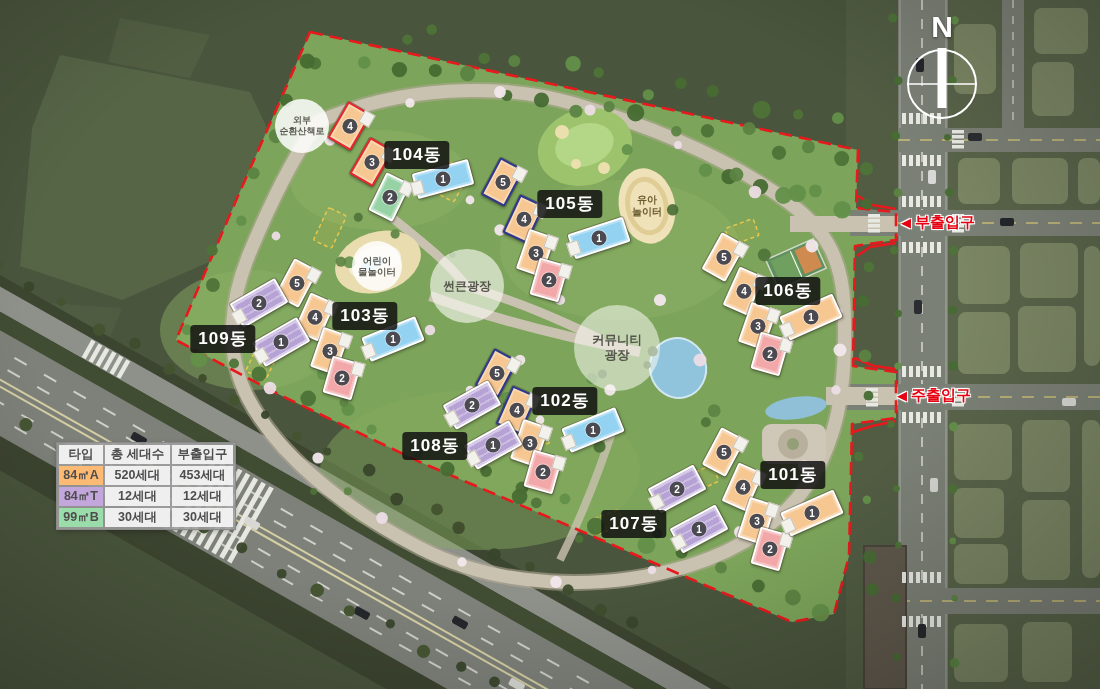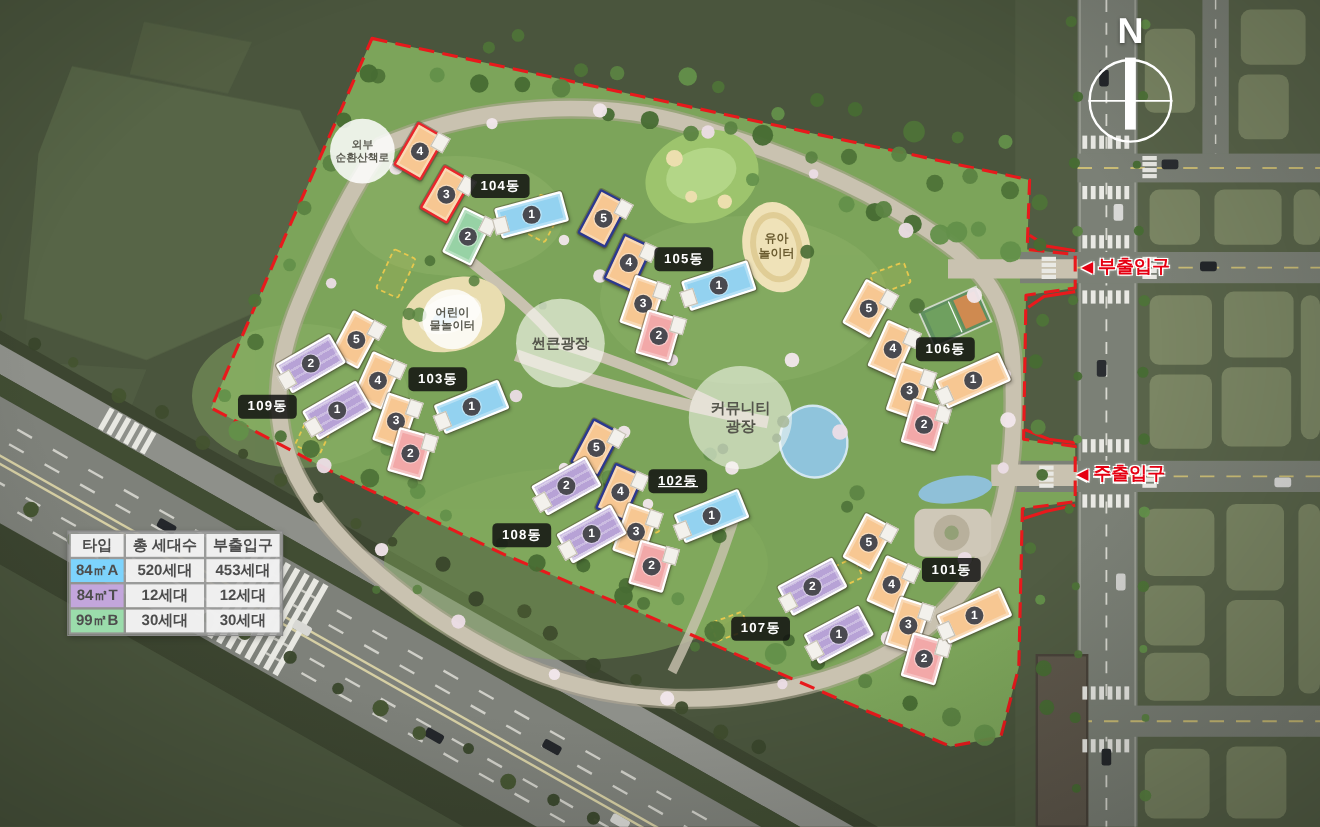--- a/index.html
+++ b/index.html
@@ -11,21 +11,21 @@
   #buildings-layer{position:absolute;inset:0;z-index:10;}
   #labels-layer{position:absolute;inset:0;z-index:20;}
   .seg{position:absolute;box-sizing:border-box;border:2px solid #ffffff;border-radius:2px;
        box-shadow:0 0 0 1px rgba(80,70,50,.45), 1px 2px 3px rgba(0,0,0,.28), inset 0 0 0 2px rgba(255,255,255,.32);}
   .seg.t84T{background-image:repeating-linear-gradient(0deg, rgba(255,255,255,.28) 0 2px, rgba(0,0,0,0) 2px 7px);}
   .seg .num{position:absolute;left:50%;top:50%;width:15px;height:15px;border-radius:50%;
        background:#4a4a50;color:#fff;font-size:10px;font-weight:bold;line-height:15px;text-align:center;
        box-shadow:0 0 0 1px rgba(255,255,255,.4);}
   .seg .core{position:absolute;width:10px;height:12px;background:#f3f1ec;border:1px solid #c7c2b6;}
   .bldg-label{position:absolute;transform:translate(-50%,-50%);background:rgba(16,16,16,.84);color:#fff;
-       font-size:11px;font-weight:bold;letter-spacing:1px;padding:2px 8px 3px;border-radius:4px;white-space:nowrap;}
+       font-size:17px;font-weight:bold;letter-spacing:1px;padding:2px 8px 3px;border-radius:4px;white-space:nowrap;}
   .area-label{position:absolute;transform:translate(-50%,-50%);border-radius:50%;display:flex;flex-direction:column;
        align-items:center;justify-content:center;color:#5c5c52;font-weight:bold;text-align:center;line-height:1.18;}
   .entrance{position:absolute;transform:translate(-50%,-50%);z-index:30;display:flex;align-items:center;gap:4px;
        color:#e60012;font-weight:bold;font-size:15px;white-space:nowrap;
        text-shadow:-1px -1px 0 #fff,1px -1px 0 #fff,-1px 1px 0 #fff,1px 1px 0 #fff,0 0 3px #fff;}
   .entrance .arr{font-size:13px;}
   .compass{position:absolute;left:901px;top:10px;width:82px;height:112px;z-index:30;}
   .compass .n{position:absolute;left:0;top:0;width:82px;text-align:center;color:#fff;font-size:30px;font-weight:bold;
        text-shadow:0 1px 3px rgba(0,0,0,.5);}
   table.legend{position:absolute;left:57px;top:443px;width:178px;z-index:40;border-collapse:separate;border-spacing:2px;
@@ -623,24 +623,24 @@
         <i class="core" style="left: -6px; top: 7px;"></i>
         <span class="num" style="transform: translate(-50%, -50%) rotate(30deg);">2</span>
       </div>
       <div class="seg t84T" style="left: 255px; top: 328px; width: 52px; height: 28px; background-color: rgb(183, 162, 214); transform: rotate(-30deg);">
         <i class="core" style="left: -6px; top: 7px;"></i>
         <span class="num" style="transform: translate(-50%, -50%) rotate(30deg);">1</span>
       </div>
     </div>
   <div id="labels-layer">
       <div class="bldg-label" style="left: 793px; top: 475px;">101동</div>
-      <div class="bldg-label" style="left: 565px; top: 401px; text-decoration: underline;">102동</div>
+      <div class="bldg-label" style="left: 565px; top: 401px;">102동</div>
       <div class="bldg-label" style="left: 365px; top: 316px;">103동</div>
       <div class="bldg-label" style="left: 417px; top: 155px;">104동</div>
-      <div class="bldg-label" style="left: 570px; top: 216px;">105동</div>
+      <div class="bldg-label" style="left: 570px; top: 204px;">105동</div>
       <div class="bldg-label" style="left: 788px; top: 291px;">106동</div>
       <div class="bldg-label" style="left: 634px; top: 524px;">107동</div>
       <div class="bldg-label" style="left: 435px; top: 446px;">108동</div>
       <div class="bldg-label" style="left: 223px; top: 339px;">109동</div>
       <div class="area-label" style="left: 302px; top: 126px; width: 54px; height: 54px; background: rgba(255, 255, 255, 0.85); font-size: 9px; color: rgb(92, 92, 82);">
         <span>외부</span>
         <span>순환산책로</span>
       </div>
       <div class="area-label" style="left: 377px; top: 266px; width: 50px; height: 50px; background: rgba(255, 255, 255, 0.82); font-size: 9.5px; color: rgb(92, 92, 82);">
         <span>어린이</span>
@@ -669,21 +669,21 @@
   </div>
 
   <table class="legend">
     <tbody id="legend-body">
         <tr>
           <th>타입</th>
           <th>총 세대수</th>
           <th>부출입구</th>
         </tr>
         <tr>
-          <td style="background-color: #7dd3fc;">84㎡A</td>
+          <td style="background-color: #fdba74;">84㎡A</td>
           <td>520세대</td>
           <td>453세대</td>
         </tr>
         <tr>
           <td style="background-color: rgb(195, 166, 220);">84㎡T</td>
           <td>12세대</td>
           <td>12세대</td>
         </tr>
         <tr>
           <td style="background-color: rgb(155, 220, 171); margin-top: 24px;">99㎡B</td>

